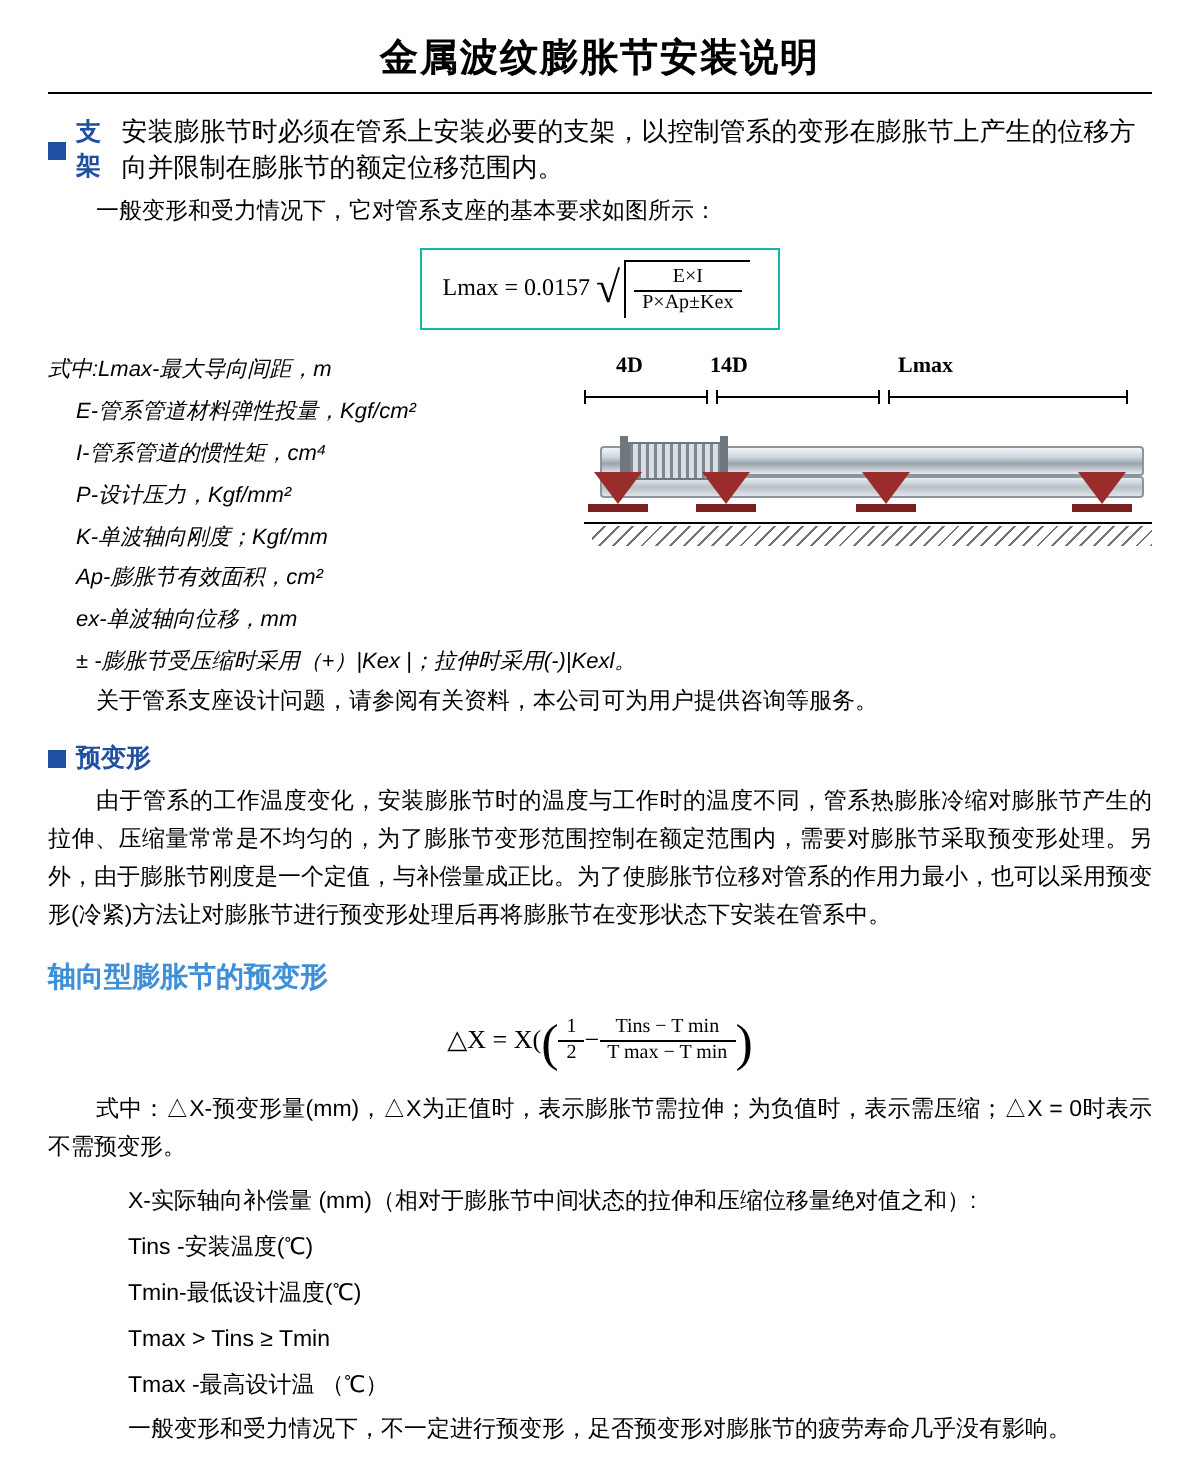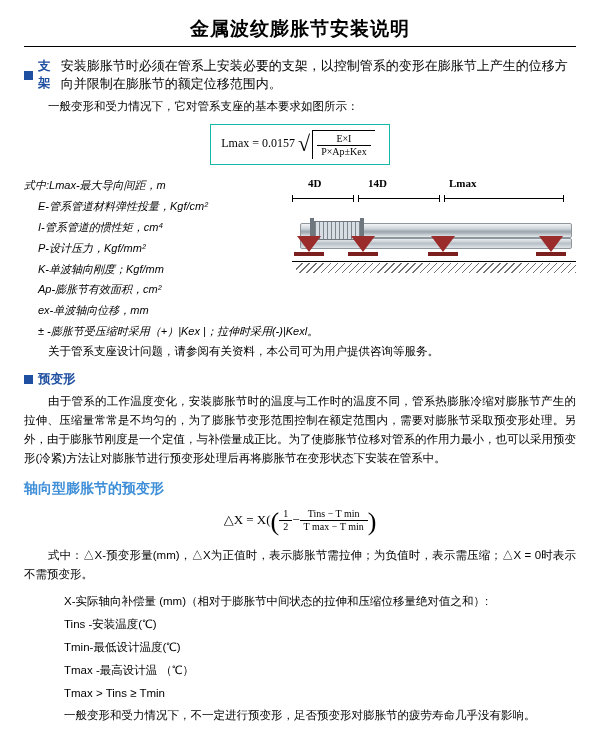--- a/index.html
+++ b/index.html
@@ -301,21 +301,21 @@
       <div class="row indent1">P-设计压力，Kgf/mm²</div>
       <div class="row indent1">K-单波轴向刚度；Kgf/mm</div>
       <div class="row indent1">Ap-膨胀节有效面积，cm²</div>
       <div class="row indent1">ex-单波轴向位移，mm</div>
       <div class="row indent1">± -膨胀节受压缩时采用（+）|Kex |；拉伸时采用(-)|Kexl。</div>
     </div>
 
     <div class="figure">
       <div class="fig-labels">
         <span style="left:22px;">4D</span>
-        <span style="left:82px;">14D</span>
+        <span style="left:69px;">14D</span>
         <span style="left:163px;">Lmax</span>
       </div>
       <div class="fig-dims">
         <div class="dim" style="left:6px; width:62px;"></div>
         <div class="dim" style="left:72px; width:82px;"></div>
         <div class="dim" style="left:158px; width:120px;"></div>
       </div>
       <div class="fig-body">
         <div class="pipe"></div>
         <div class="pipe pipe2"></div>
@@ -358,21 +358,21 @@
   <div class="eq-box">
     <span class="eq-inline">△X = X(</span><span class="paren">(</span><span class="frac"><span class="num">1</span><span class="den">2</span></span><span>−</span><span class="frac"><span class="num">Tins − T min</span><span class="den">T max − T min</span></span><span class="paren">)</span>
   </div>
 
   <p class="indent">式中：△X-预变形量(mm)，△X为正值时，表示膨胀节需拉伸；为负值时，表示需压缩；△X = 0时表示不需预变形。</p>
 
   <div class="list-lines">
     <div>X-实际轴向补偿量 (mm)（相对于膨胀节中间状态的拉伸和压缩位移量绝对值之和）:</div>
     <div>Tins -安装温度(℃)</div>
     <div>Tmin-最低设计温度(℃)</div>
+    <div>Tmax &gt; Tins ≥ Tmin</div>
     <div>Tmax -最高设计温 （℃）</div>
-    <div>Tmax &gt; Tins ≥ Tmin</div>
   </div>
 
   <div class="note-indent">一般变形和受力情况下，不一定进行预变形，足否预变形对膨胀节的疲劳寿命几乎没有影响。</div>
 
   <div class="sub-head">横向型膨胀节的预变形-冷紧</div>
 
 </div>
 
 </body></html>

